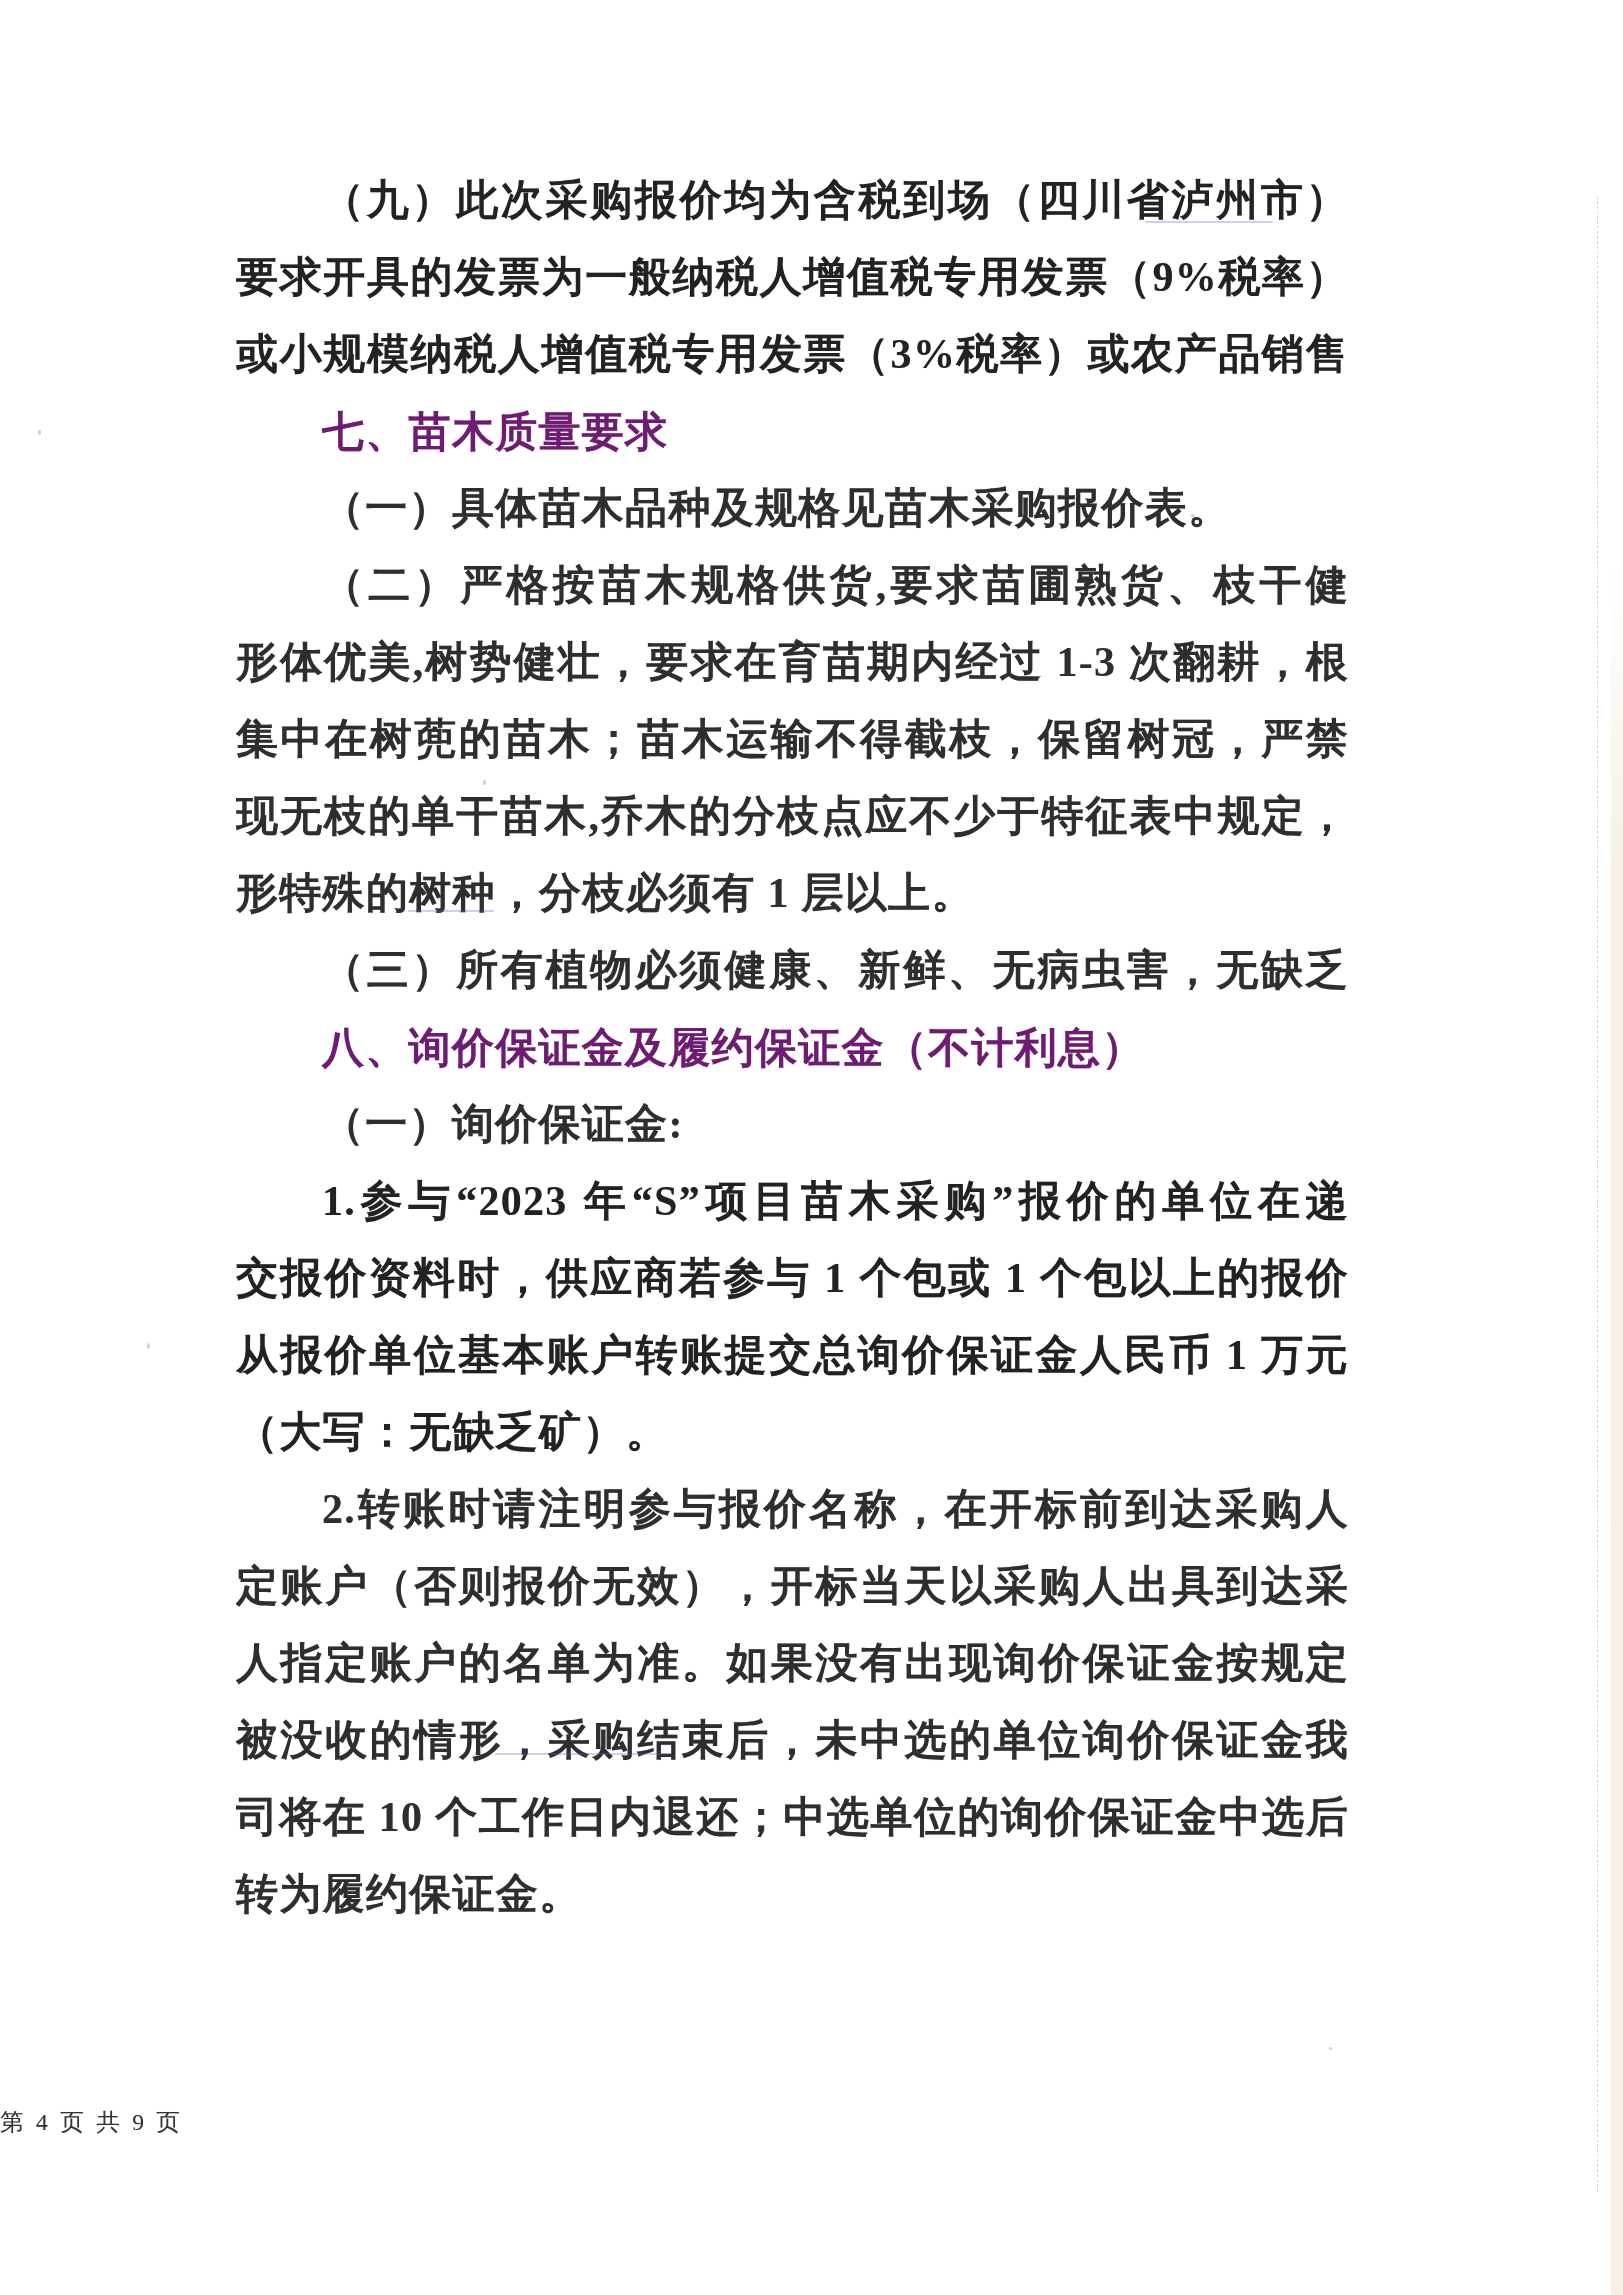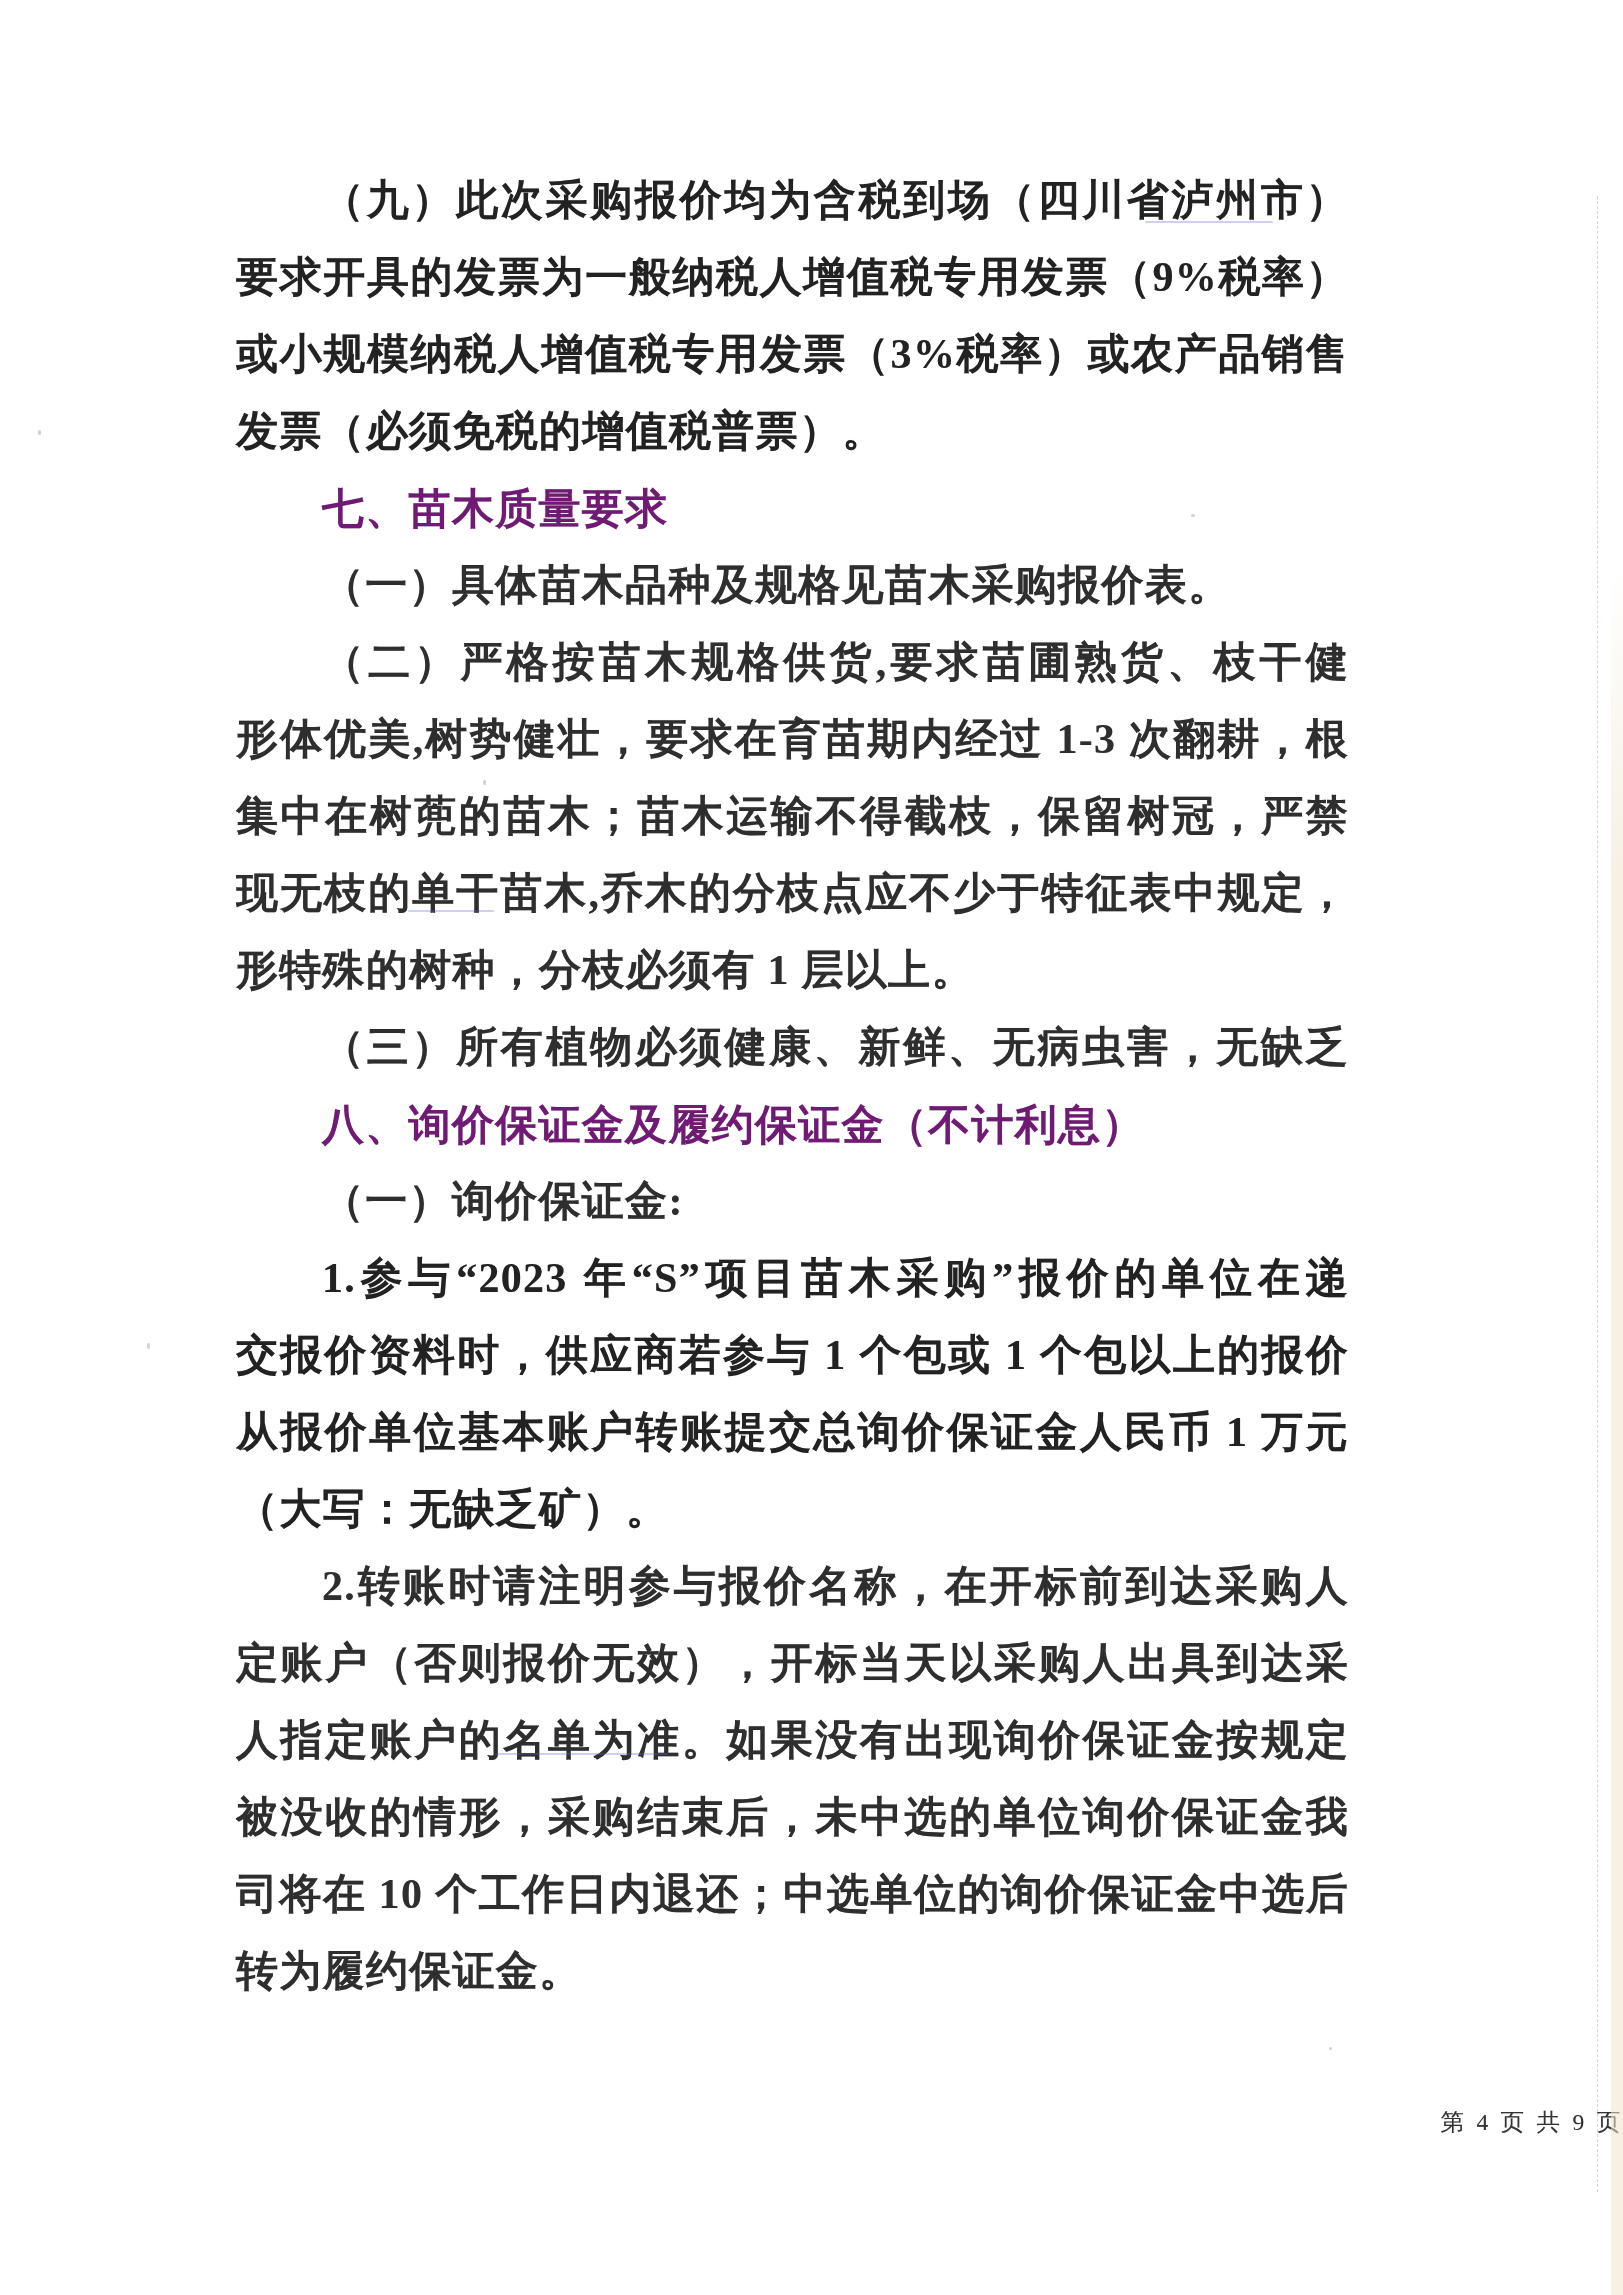--- a/index.html
+++ b/index.html
@@ -37,23 +37,22 @@
   .heading{
     font-weight:bold;
     color:#701a75;
     font-family:"Liberation Sans","DejaVu Sans",sans-serif;
     text-shadow:0 0 0.7px rgba(20,20,20,0.4);
   }
   .footer{
     position:absolute;
     left:0;top:2106px;
     width:100%;
-    padding-left:21px;
     box-sizing:border-box;
-    text-align:right;
+    text-align:left;
     font-size:23.6px;
     letter-spacing:2.6px;
     word-spacing:1.3px;
     color:#333333;
     text-shadow:0 0 0.7px rgba(40,40,40,0.3);
   }
   
   .speck{
     position:absolute;border-radius:50%;
     background:rgba(120,120,120,0.35);
@@ -76,21 +75,20 @@
 </style>
 </head>
 <body>
 
 <div class="page">
 
   <div class="text-block">
     <div class="line bold indent fill">（九）此次采购报价均为含税到场（四川省泸州市）价，</div>
     <div class="line bold fill">要求开具的发票为一般纳税人增值税专用发票（9%税率）</div>
     <div class="line bold fill">或小规模纳税人增值税专用发票（3%税率）或农产品销售</div>
-    <div class="line bold">发票（必须免税的增值税普票）。</div>
     <div class="line heading indent">七、苗木质量要求</div>
     <div class="line indent">（一）具体苗木品种及规格见苗木采购报价表。</div>
     <div class="line indent fill">（二）严格按苗木规格供货,要求苗圃熟货、枝干健壮，</div>
     <div class="line fill">形体优美,树势健壮，要求在育苗期内经过 1-3 次翻耕，根群</div>
     <div class="line fill">集中在树蔸的苗木；苗木运输不得截枝，保留树冠，严禁出</div>
     <div class="line fill">现无枝的单干苗木,乔木的分枝点应不少于特征表中规定，树</div>
     <div class="line">形特殊的树种，分枝必须有 1 层以上。</div>
     <div class="line indent fill">（三）所有植物必须健康、新鲜、无病虫害，无缺乏矿</div>
     <div class="line heading indent">八、询价保证金及履约保证金（不计利息）</div>
     <div class="line indent">（一）询价保证金:</div>

